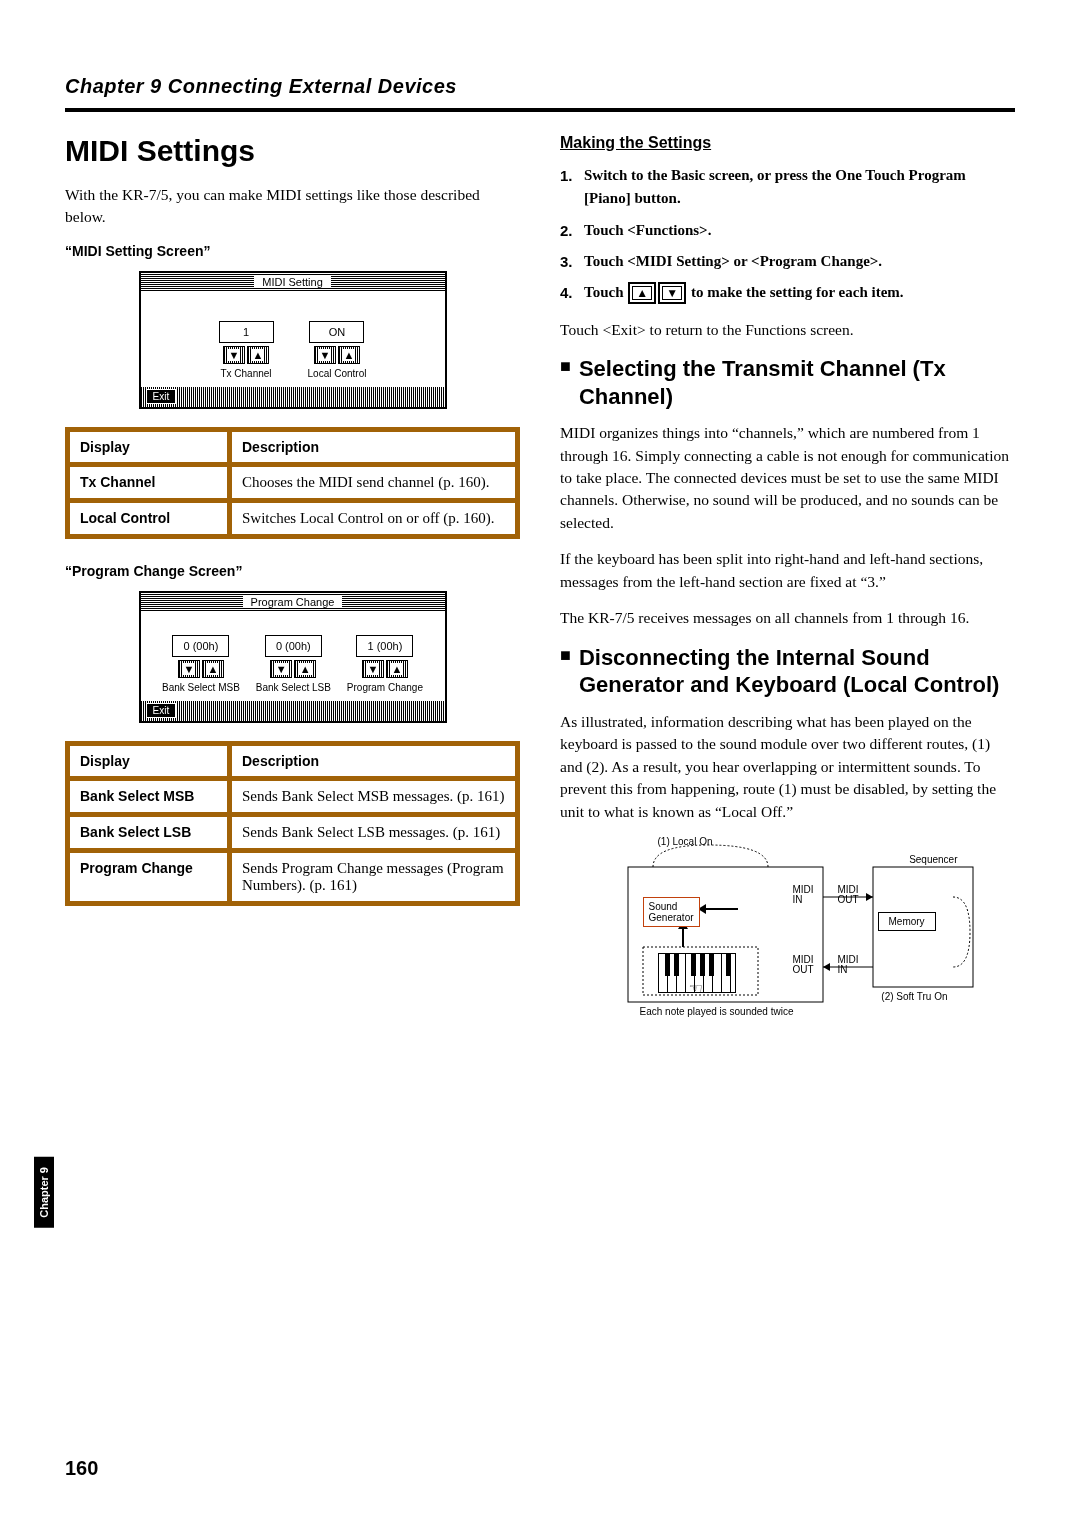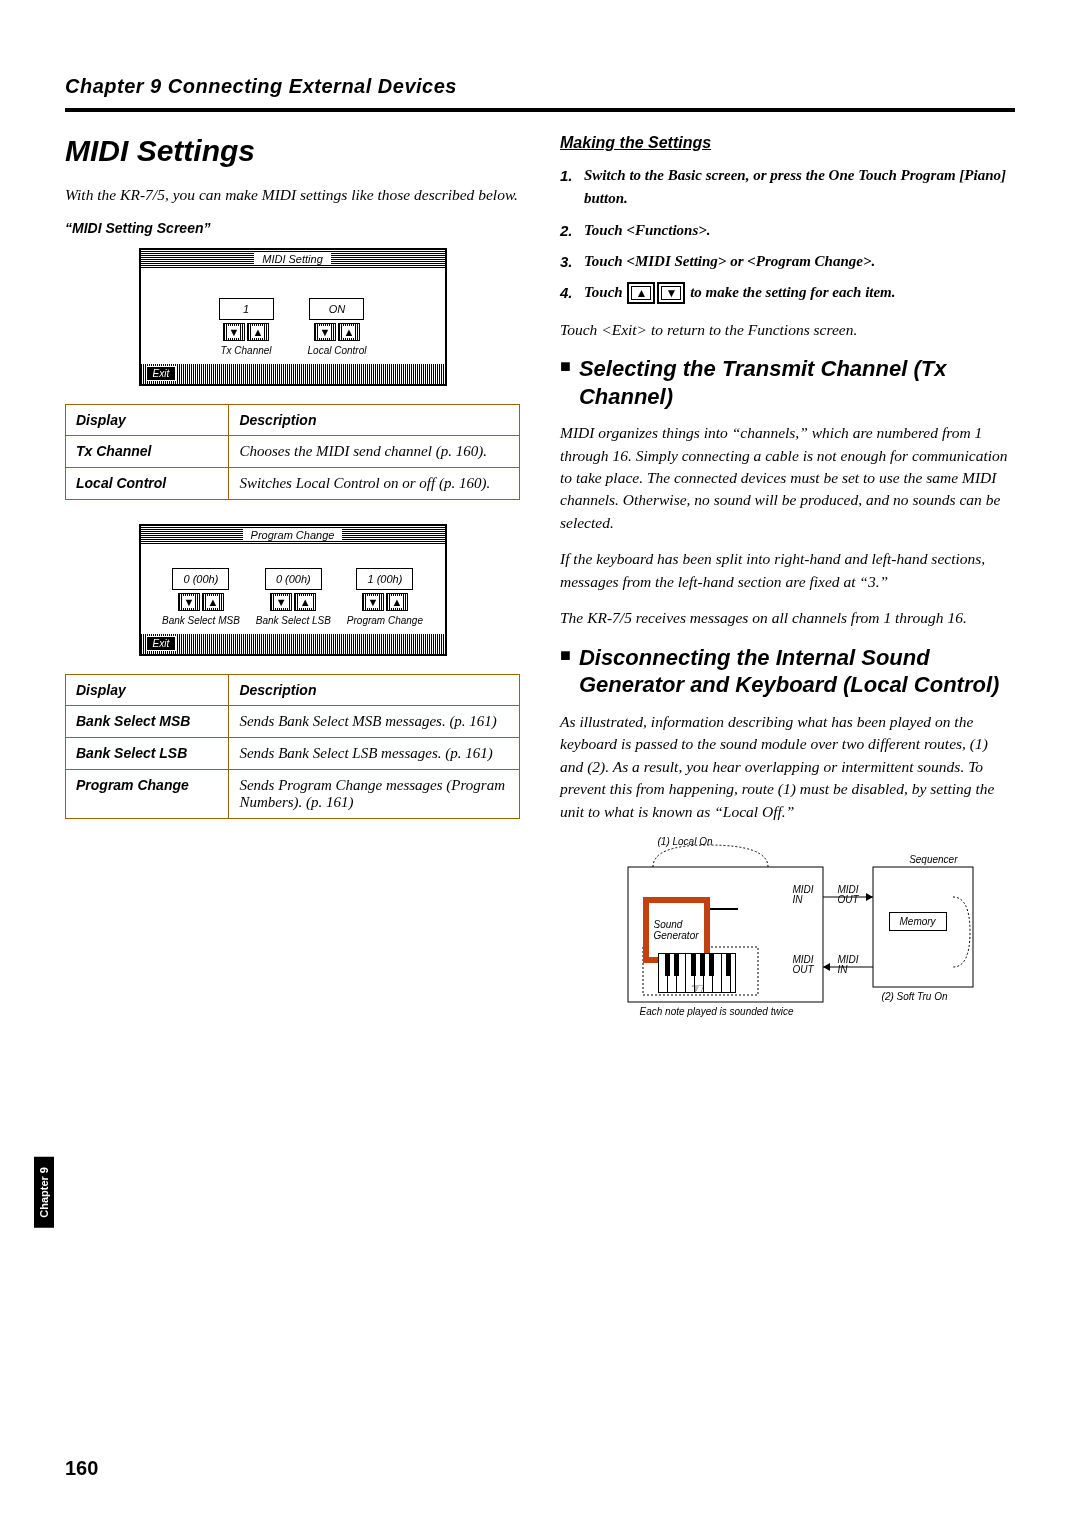--- a/index.html
+++ b/index.html
@@ -13,21 +13,21 @@
   }
   .chapter-header {
     font-family: Arial, Helvetica, sans-serif;
     font-size: 20px;
     font-weight: bold;
     font-style: italic;
     margin-bottom: 10px;
     letter-spacing: 0.5px;
   }
   .hr-thick { border: none; border-top: 4px solid #000; margin-bottom: 22px; }
-  .columns { display: flex; gap: 40px; font-style: italic; }
+  .columns { display: flex; gap: 40px; }
   .left-col, .right-col { flex: 1; }
   .h1-title {
     font-family: Arial, Helvetica, sans-serif;
     font-size: 30px;
     font-weight: bold;
     margin-bottom: 16px;
   }
   .body-text { font-size: 15.5px; line-height: 1.45; margin-bottom: 14px; }
   .bold-label {
     font-family: Arial, Helvetica, sans-serif;
@@ -90,21 +90,21 @@
     font-family: Arial, sans-serif;
     border:1px solid #fff;
   }
   table.desc-table {
     border-collapse: collapse;
     width: 100%;
     margin-bottom: 24px;
     font-family: Arial, Helvetica, sans-serif;
   }
   table.desc-table th, table.desc-table td {
-    border: 1px solid #a16207;
+    border: 5px solid #a16207;
     padding: 7px 10px;
     text-align: left;
     font-size: 14px;
     vertical-align: top;
   }
   table.desc-table th { font-weight: bold; }
   table.desc-table td:first-child { font-weight: bold; width: 36%; }
   table.desc-table td:last-child { font-family: Georgia, serif; font-size: 15px; }
   .subheading {
     font-family: Arial, Helvetica, sans-serif;
@@ -156,23 +156,23 @@
   .diagram {
     width: 380px;
     margin: 6px auto 0 auto;
     position: relative;
     height: 200px;
     font-family: Arial, sans-serif;
     font-size: 11px;
   }
   .diagram-box {
     position: absolute;
-    border: 6px solid #c2410c;
+    border: 1px solid #c2410c;
     background: #fff;
-    padding: 16px 5px;
+    padding: 3px 5px;
     font-size: 10px;
     line-height: 1.1;
     text-align: left;
   }
   .diagram-label { position: absolute; font-size: 10px; line-height: 1; }
   .page-num {
     position: absolute;
     bottom: 48px;
     left: 65px;
     font-family: Arial, Helvetica, sans-serif;
@@ -259,20 +259,21 @@
         <td>Tx Channel</td>
         <td>Chooses the MIDI send channel (p. 160).</td>
       </tr>
       <tr>
         <td>Local Control</td>
         <td>Switches Local Control on or off (p. 160).</td>
       </tr>
     </tbody>
       </table>
 
+    <div class="bold-label">“Program Change Screen”</div>
 
     <div class="screen-frame">
       <div class="screen-titlebar">
           <div class="screen-title">Program Change</div>
         </div>
       <div class="screen-body" style="gap:16px; padding-top:24px;">
         <div class="screen-param">
           <div class="param-value">0 (00h)</div>
           <div class="arrow-row">
             <span class="arrow-btn">
@@ -399,21 +400,21 @@
 
         <rect x="45" y="110" width="115" height="48" fill="none" stroke="#000" stroke-dasharray="2,2"></rect>
       </svg>
       <div class="diagram-label" style="left:60px; top:0;">(1)  Local On</div>
       <div class="diagram-label" style="right:20px; top:18px;">Sequencer</div>
       <div class="diagram-box" style="left:45px; top:60px;">Sound<br>Generator</div>
       <div class="diagram-label" style="left:195px; top:48px; text-align:left;">MIDI<br>IN</div>
       <div class="diagram-label" style="left:240px; top:48px; text-align:left;">MIDI<br>OUT</div>
       <div class="diagram-label" style="left:195px; top:118px;">MIDI<br>OUT</div>
       <div class="diagram-label" style="left:240px; top:118px;">MIDI<br>IN</div>
-      <div class="diagram-box" style="left:291px; top:75px; border:1px solid #000; padding:3px 10px;">Memory</div>
+      <div class="diagram-box" style="left:280px; top:75px; border:1px solid #000; padding:3px 10px;">Memory</div>
       <div style="position:absolute; left:60px; top:116px;">
         <div class="keys"><span class="hand">☜</span></div>
       </div>
       <div class="diagram-label" style="right:30px; top:155px;">(2)  Soft Tru On</div>
       <div class="diagram-label" style="left:42px; top:170px;text-align:center;">Each note played is sounded twice</div>
     </div>
   </div>
 </div>
 
 <div class="side-tab">Chapter 9</div>

